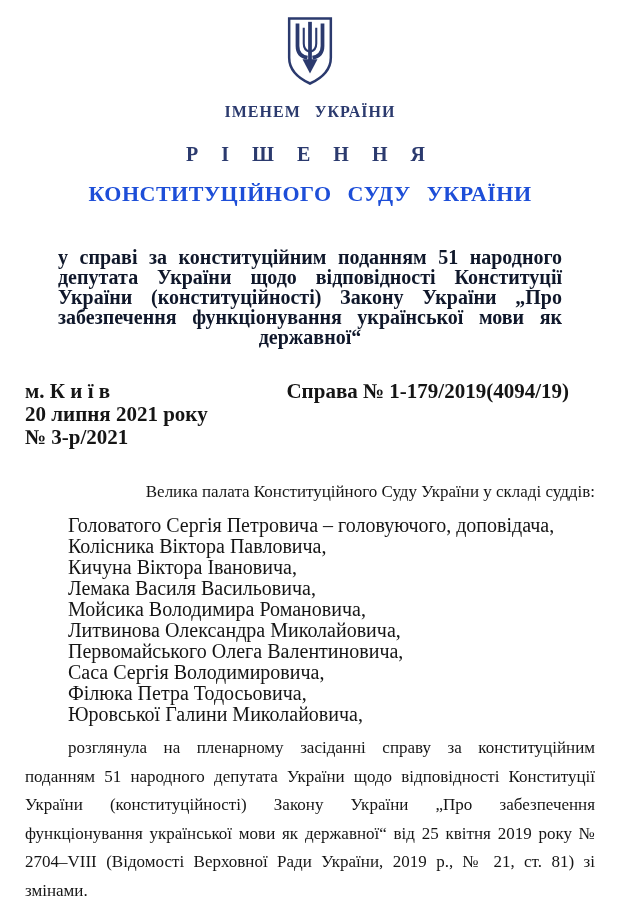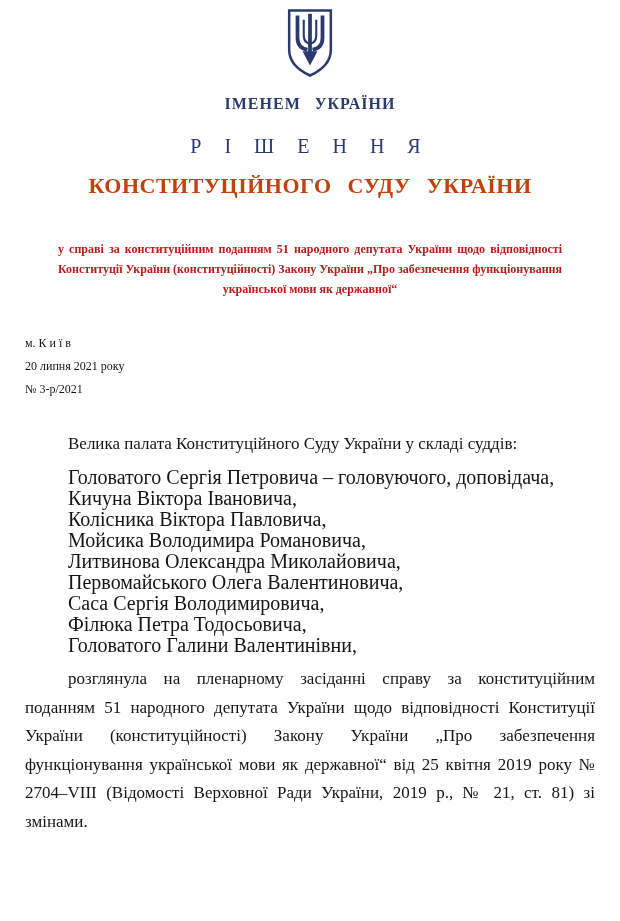--- a/index.html
+++ b/index.html
@@ -1,56 +1,56 @@
 <!DOCTYPE html>
 <html><head>
 <meta charset="utf-8">
 <style>
   html, body { margin: 0; padding: 0; background: #ffffff; }
   body {
     width: 620px; height: 921px; overflow: hidden;
     font-family: "Liberation Serif", "DejaVu Serif", serif;
     color: #151515;
   }
-  .page { box-sizing: border-box; width: 620px; height: 761px; padding: 8px 25px 0 25px; }
+  .page { box-sizing: border-box; width: 620px; height: 761px; padding: 16px 25px 0 25px; }
 
   .emblem { width: 54px; height: 70px; margin: 0 auto; display: block; }
 
   .h-imenem {
     margin-top: 17px; text-align: center;
     font-size: 16px; font-weight: bold; color: #2b3a6e;
     letter-spacing: 1px; word-spacing: 9px; line-height: 18px;
   }
   .h-decision {
     margin-top: 21px; text-align: center;
-    font-size: 20px; font-weight: normal; color: #2b3a6e;
+    font-size: 20px; font-weight: bold; color: #2b3a6e;
     letter-spacing: 9px; line-height: 24px;
   }
   .h-court {
     margin-top: 14px; text-align: center;
-    font-size: 22px; font-weight: bold; color: #c2410c;
+    font-size: 22px; font-weight: bold; color: #1d4ed8;
     letter-spacing: 0.5px; word-spacing: 10px; line-height: 27px;
   }
 
   .subject {
     margin: 40px 33px 0 33px;
-    font-size: 12px; font-weight: bold; color: #b91c1c;
+    font-size: 20px; font-weight: bold; color: #0f172a;
     line-height: 20px;
     text-align: justify; text-align-last: center;
   }
 
   .meta-row {
     margin-top: 33px;
     display: flex; justify-content: space-between; align-items: flex-start;
-    font-size: 12px; line-height: 23px;
+    font-size: 21px; line-height: 23px; font-weight: bold;
   }
   .meta-left div { white-space: nowrap; }
   .meta-right { margin-right: 26px; white-space: nowrap; }
 
-  .intro { margin: 31px 0 0 0; text-indent: 43px; font-size: 17px; line-height: 23px; }
+  .intro { margin: 31px 0 0 0; text-indent: 43px; font-size: 17px; line-height: 23px; text-align: right; }
 
   .judges { margin-top: 12px; padding-left: 43px; font-size: 20px; line-height: 21px; }
 
   .considered {
     margin: 9px 0 0 0; text-indent: 43px;
     font-size: 17px; line-height: 28.5px;
     text-align: justify;
   }
 </style>
 </head>
@@ -79,31 +79,33 @@
   <div class="h-court">КОНСТИТУЦІЙНОГО СУДУ УКРАЇНИ</div>
 
   <p class="subject">у справі за конституційним поданням 51 народного депутата України щодо відповідності Конституції України (конституційності) Закону України „Про забезпечення функціонування української мови як державної“</p>
 
   <div class="meta-row">
     <div class="meta-left">
       <div>м. К и ї в</div>
       <div>20 липня 2021 року</div>
       <div>№ 3-р/2021</div>
     </div>
+    <div class="meta-right">Справа № 1-179/2019(4094/19)</div>
   </div>
 
   <p class="intro">Велика палата Конституційного Суду України у складі суддів:</p>
 
   <div class="judges">
     <div>Головатого Сергія Петровича – головуючого, доповідача,</div>
+    <div>Колісника Віктора Павловича,</div>
     <div>Кичуна Віктора Івановича,</div>
-    <div>Колісника Віктора Павловича,</div>
+    <div>Лемака Василя Васильовича,</div>
     <div>Мойсика Володимира Романовича,</div>
     <div>Литвинова Олександра Миколайовича,</div>
     <div>Первомайського Олега Валентиновича,</div>
     <div>Саса Сергія Володимировича,</div>
     <div>Філюка Петра Тодосьовича,</div>
-    <div>Головатого Галини Валентинівни,</div>
+    <div>Юровської Галини Миколайовича,</div>
   </div>
 
   <p class="considered">розглянула на пленарному засіданні справу за конституційним поданням 51 народного депутата України щодо відповідності Конституції України (конституційності) Закону України „Про забезпечення функціонування української мови як державної“ від 25 квітня 2019 року № 2704–VIII (Відомості Верховної Ради України, 2019 р., № 21, ст. 81) зі змінами.</p>
 
 </div>
 
 </body></html>

